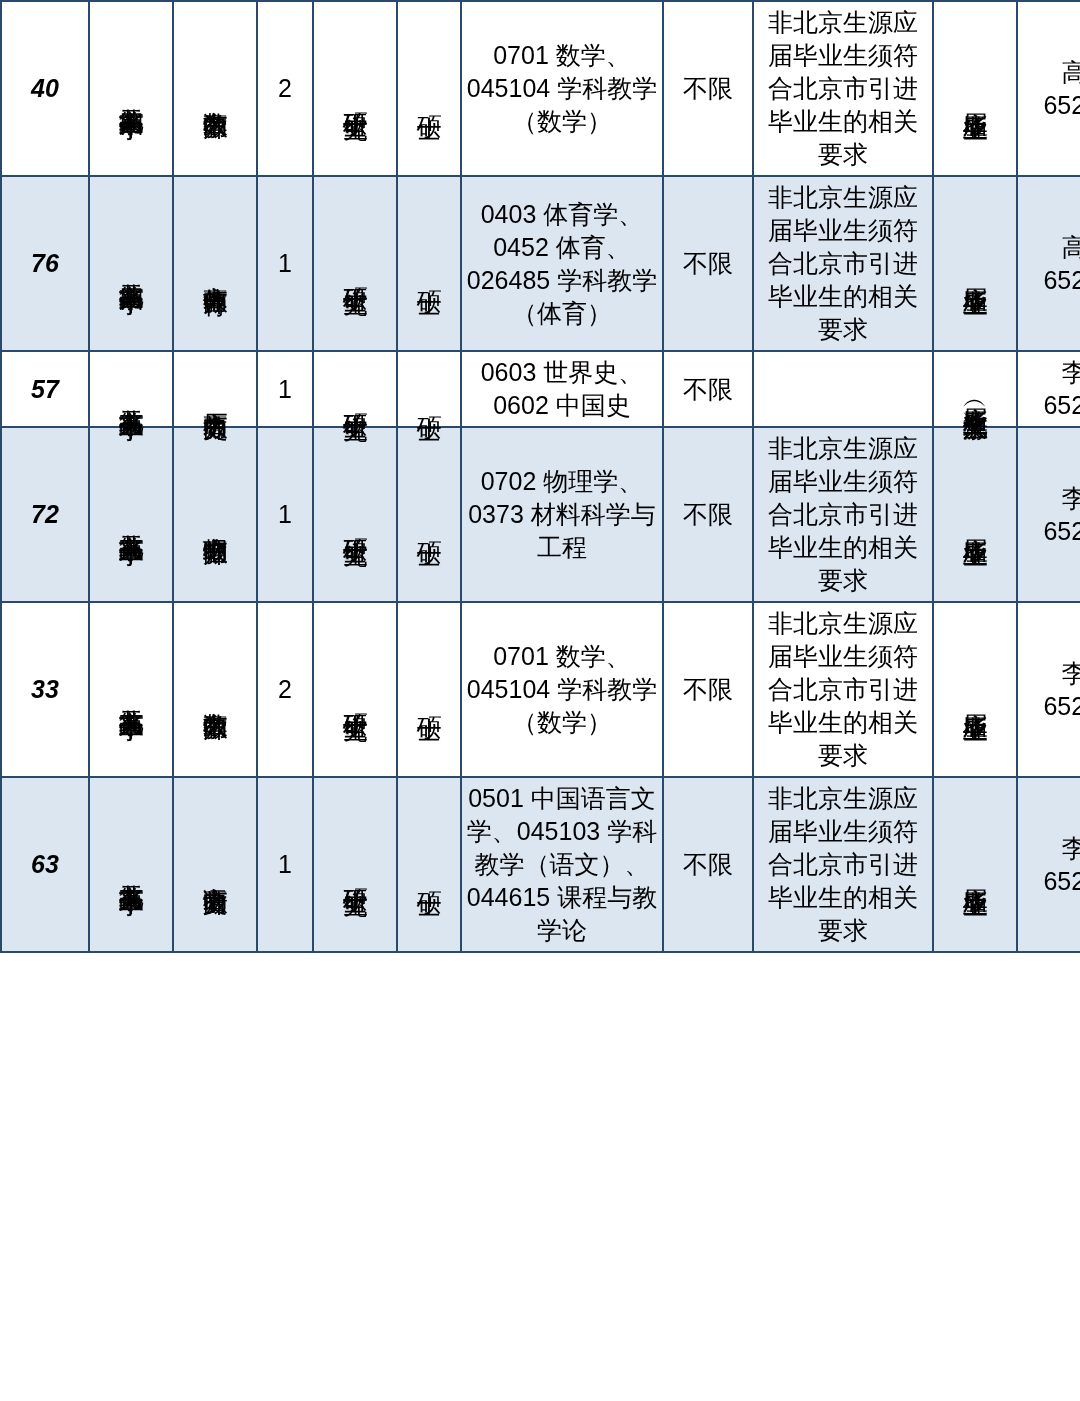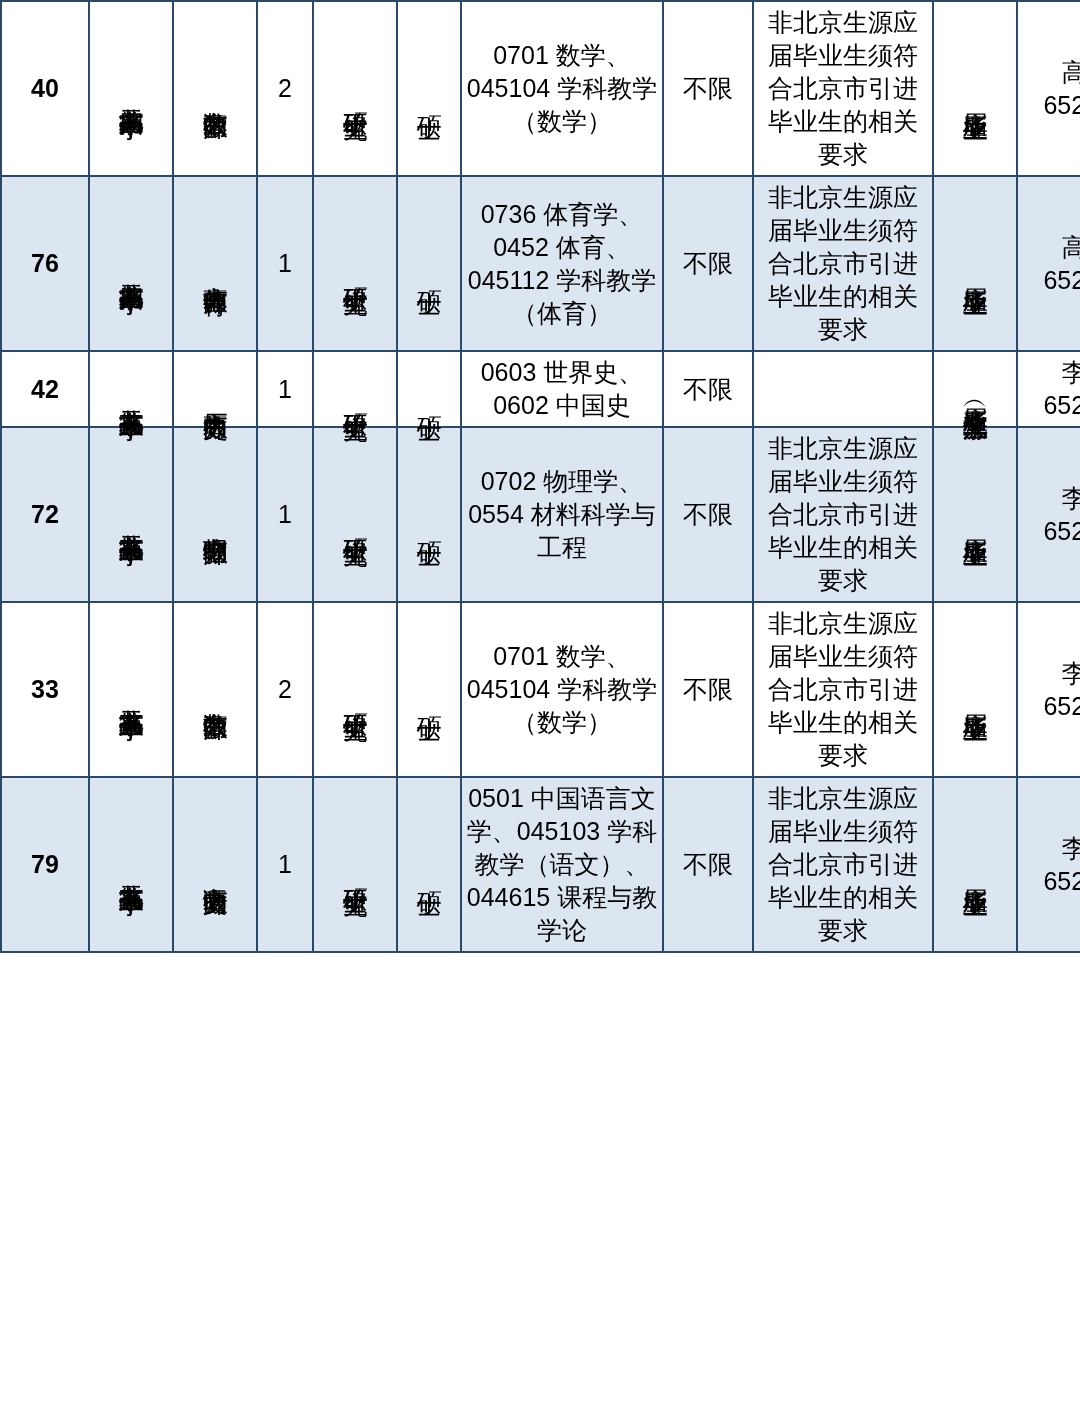--- a/index.html
+++ b/index.html
@@ -40,20 +40,21 @@
   col.c-req   { width: 180px; }
   col.c-type  { width: 84px; }
   col.c-con   { width: 164px; }
 
   tr.shaded td { background: #dce6f1; }
   tr.plain td  { background: #ffffff; }
 
   td.no {
     font-weight: bold;
     font-size: 28px;
+    font-style: italic;
   }
   
   td.vert .vwrap {
     writing-mode: vertical-rl;
     text-orientation: upright;
     display: inline-block;
     line-height: 1.18;
     letter-spacing: 1px;
     font-size: 25px;
     max-height: 230px;
@@ -111,32 +112,32 @@
       </td>
     </tr>
 
     <tr class="shaded">
       <td class="no">76</td>
       <td class="vert"><span class="vwrap">北京市第二十四中学</span></td>
       <td class="vert"><span class="vwrap">高中体育教师</span></td>
       <td>1</td>
       <td class="vert"><span class="vwrap">硕士研究生</span></td>
       <td class="vert"><span class="vwrap">硕士</span></td>
-      <td class="major">0736 体育学、0452 体育、045112 学科教学（体育）</td>
+      <td class="major">0403 体育学、0452 体育、026485 学科教学（体育）</td>
       <td>不限</td>
       <td class="req">非北京生源应届毕业生须符合北京市引进毕业生的相关要求</td>
       <td class="vert"><span class="vwrap">应届毕业生</span></td>
       <td class="contact">
         <div>高老师</div>
         <div>65254402</div>
       </td>
     </tr>
 
     <tr class="plain">
-      <td class="no">42</td>
+      <td class="no">57</td>
       <td class="vert"><span class="vwrap">北京市第二十五中学</span></td>
       <td class="vert"><span class="vwrap">高中历史教师</span></td>
       <td>1</td>
       <td class="vert"><span class="vwrap">硕士研究生</span></td>
       <td class="vert"><span class="vwrap">硕士</span></td>
       <td class="major">0603 世界史、0602 中国史</td>
       <td>不限</td>
       <td class="req"></td>
       <td class="vert"><span class="vwrap">应届毕业生（北京生源）</span></td>
       <td class="contact">
@@ -145,21 +146,21 @@
       </td>
     </tr>
 
     <tr class="shaded">
       <td class="no">72</td>
       <td class="vert"><span class="vwrap">北京市第二十五中学</span></td>
       <td class="vert"><span class="vwrap">高中物理教师</span></td>
       <td>1</td>
       <td class="vert"><span class="vwrap">硕士研究生</span></td>
       <td class="vert"><span class="vwrap">硕士</span></td>
-      <td class="major">0702 物理学、0554 材料科学与工程</td>
+      <td class="major">0702 物理学、0373 材料科学与工程</td>
       <td>不限</td>
       <td class="req">非北京生源应届毕业生须符合北京市引进毕业生的相关要求</td>
       <td class="vert"><span class="vwrap">应届毕业生</span></td>
       <td class="contact">
         <div>李老师</div>
         <div>65257525</div>
       </td>
     </tr>
 
     <tr class="plain">
@@ -173,21 +174,21 @@
       <td>不限</td>
       <td class="req">非北京生源应届毕业生须符合北京市引进毕业生的相关要求</td>
       <td class="vert"><span class="vwrap">应届毕业生</span></td>
       <td class="contact">
         <div>李老师</div>
         <div>65257525</div>
       </td>
     </tr>
 
     <tr class="shaded">
-      <td class="no">79</td>
+      <td class="no">63</td>
       <td class="vert"><span class="vwrap">北京市第二十五中学</span></td>
       <td class="vert"><span class="vwrap">高中语文教师</span></td>
       <td>1</td>
       <td class="vert"><span class="vwrap">硕士研究生</span></td>
       <td class="vert"><span class="vwrap">硕士</span></td>
       <td class="major">0501 中国语言文学、045103 学科教学（语文）、044615 课程与教学论</td>
       <td>不限</td>
       <td class="req">非北京生源应届毕业生须符合北京市引进毕业生的相关要求</td>
       <td class="vert"><span class="vwrap">应届毕业生</span></td>
       <td class="contact">

